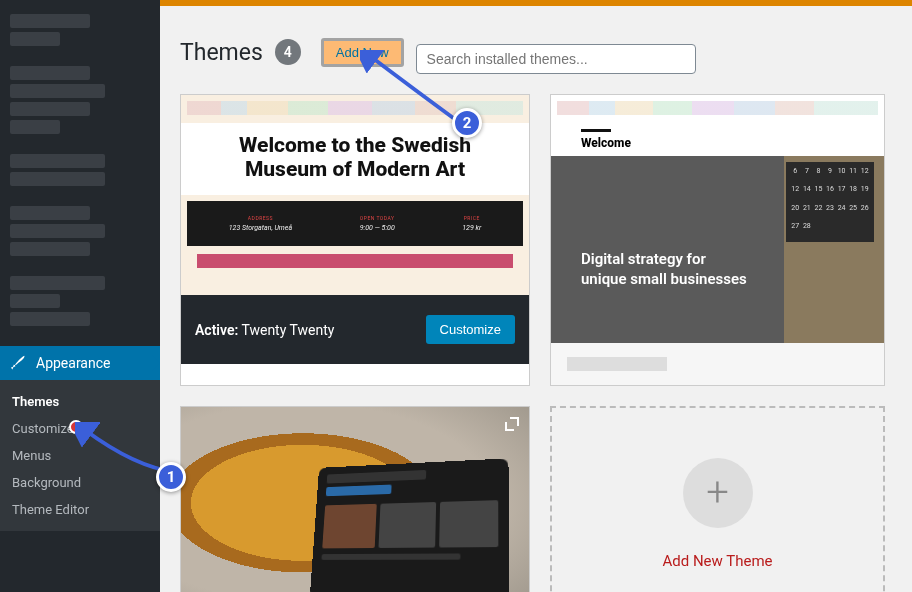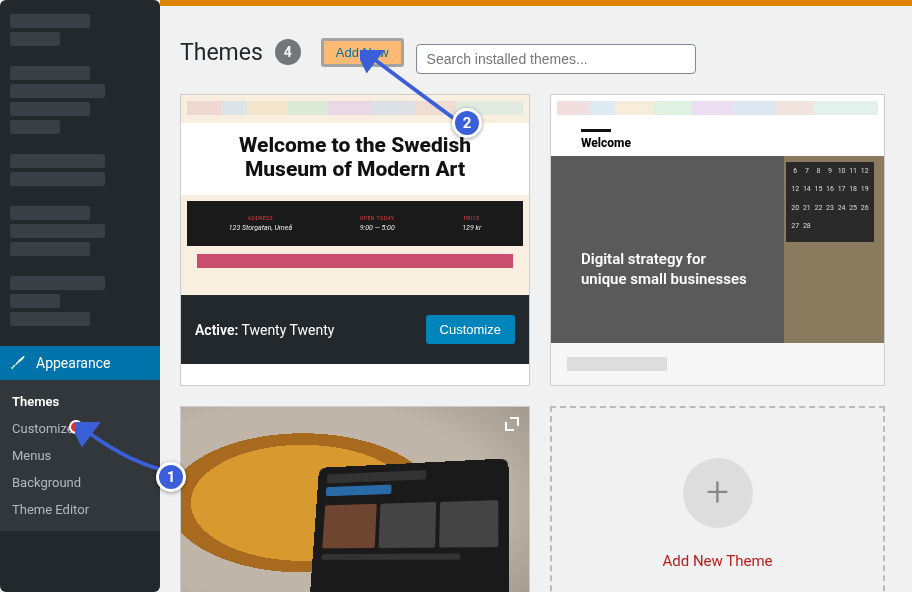--- a/index.html
+++ b/index.html
@@ -1,17 +1,17 @@
 <!DOCTYPE html>
 <html><head>
 <meta charset="utf-8">
 <style>
 * { box-sizing: border-box; margin: 0; padding: 0; }
 body { font-family: -apple-system, BlinkMacSystemFont, "Segoe UI", Roboto, sans-serif; background: #f1f1f1; width: 912px; height: 592px; overflow: hidden; position: relative; }
-.sidebar { position: absolute; left: 0; top: 0; width: 160px; height: 100%; background: #23282d; color: #eee; font-size: 13px; border-radius: 6px; }
+.sidebar { position: absolute; left: 0; top: 0; width: 160px; height: 100%; background: #23282d; color: #eee; font-size: 13px; }
 .sidebar-top { padding-top: 10px; }
 .blur-item { margin: 4px 10px; height: 14px; background: #3a3f45; border-radius: 2px; }
 .blur-item.w1 { width: 50px; }
 .blur-item.w2 { width: 80px; }
 .blur-item.w3 { width: 95px; }
 .blur-item.gap { margin-top: 20px; }
 .menu-active { background: #0073aa; color: #fff; display: flex; align-items: center; padding: 8px 10px; font-size: 14px; position: relative; margin-top: 20px; }
 .menu-active::after { content: ""; position: absolute; right: -8px; top: 50%; margin-top: -8px; border: 8px solid transparent; border-left-color: #0073aa; }
 .brush-icon { width: 18px; height: 18px; margin-right: 8px; display: inline-block; }
 .submenu { background: #32373c; padding: 8px 0; }

